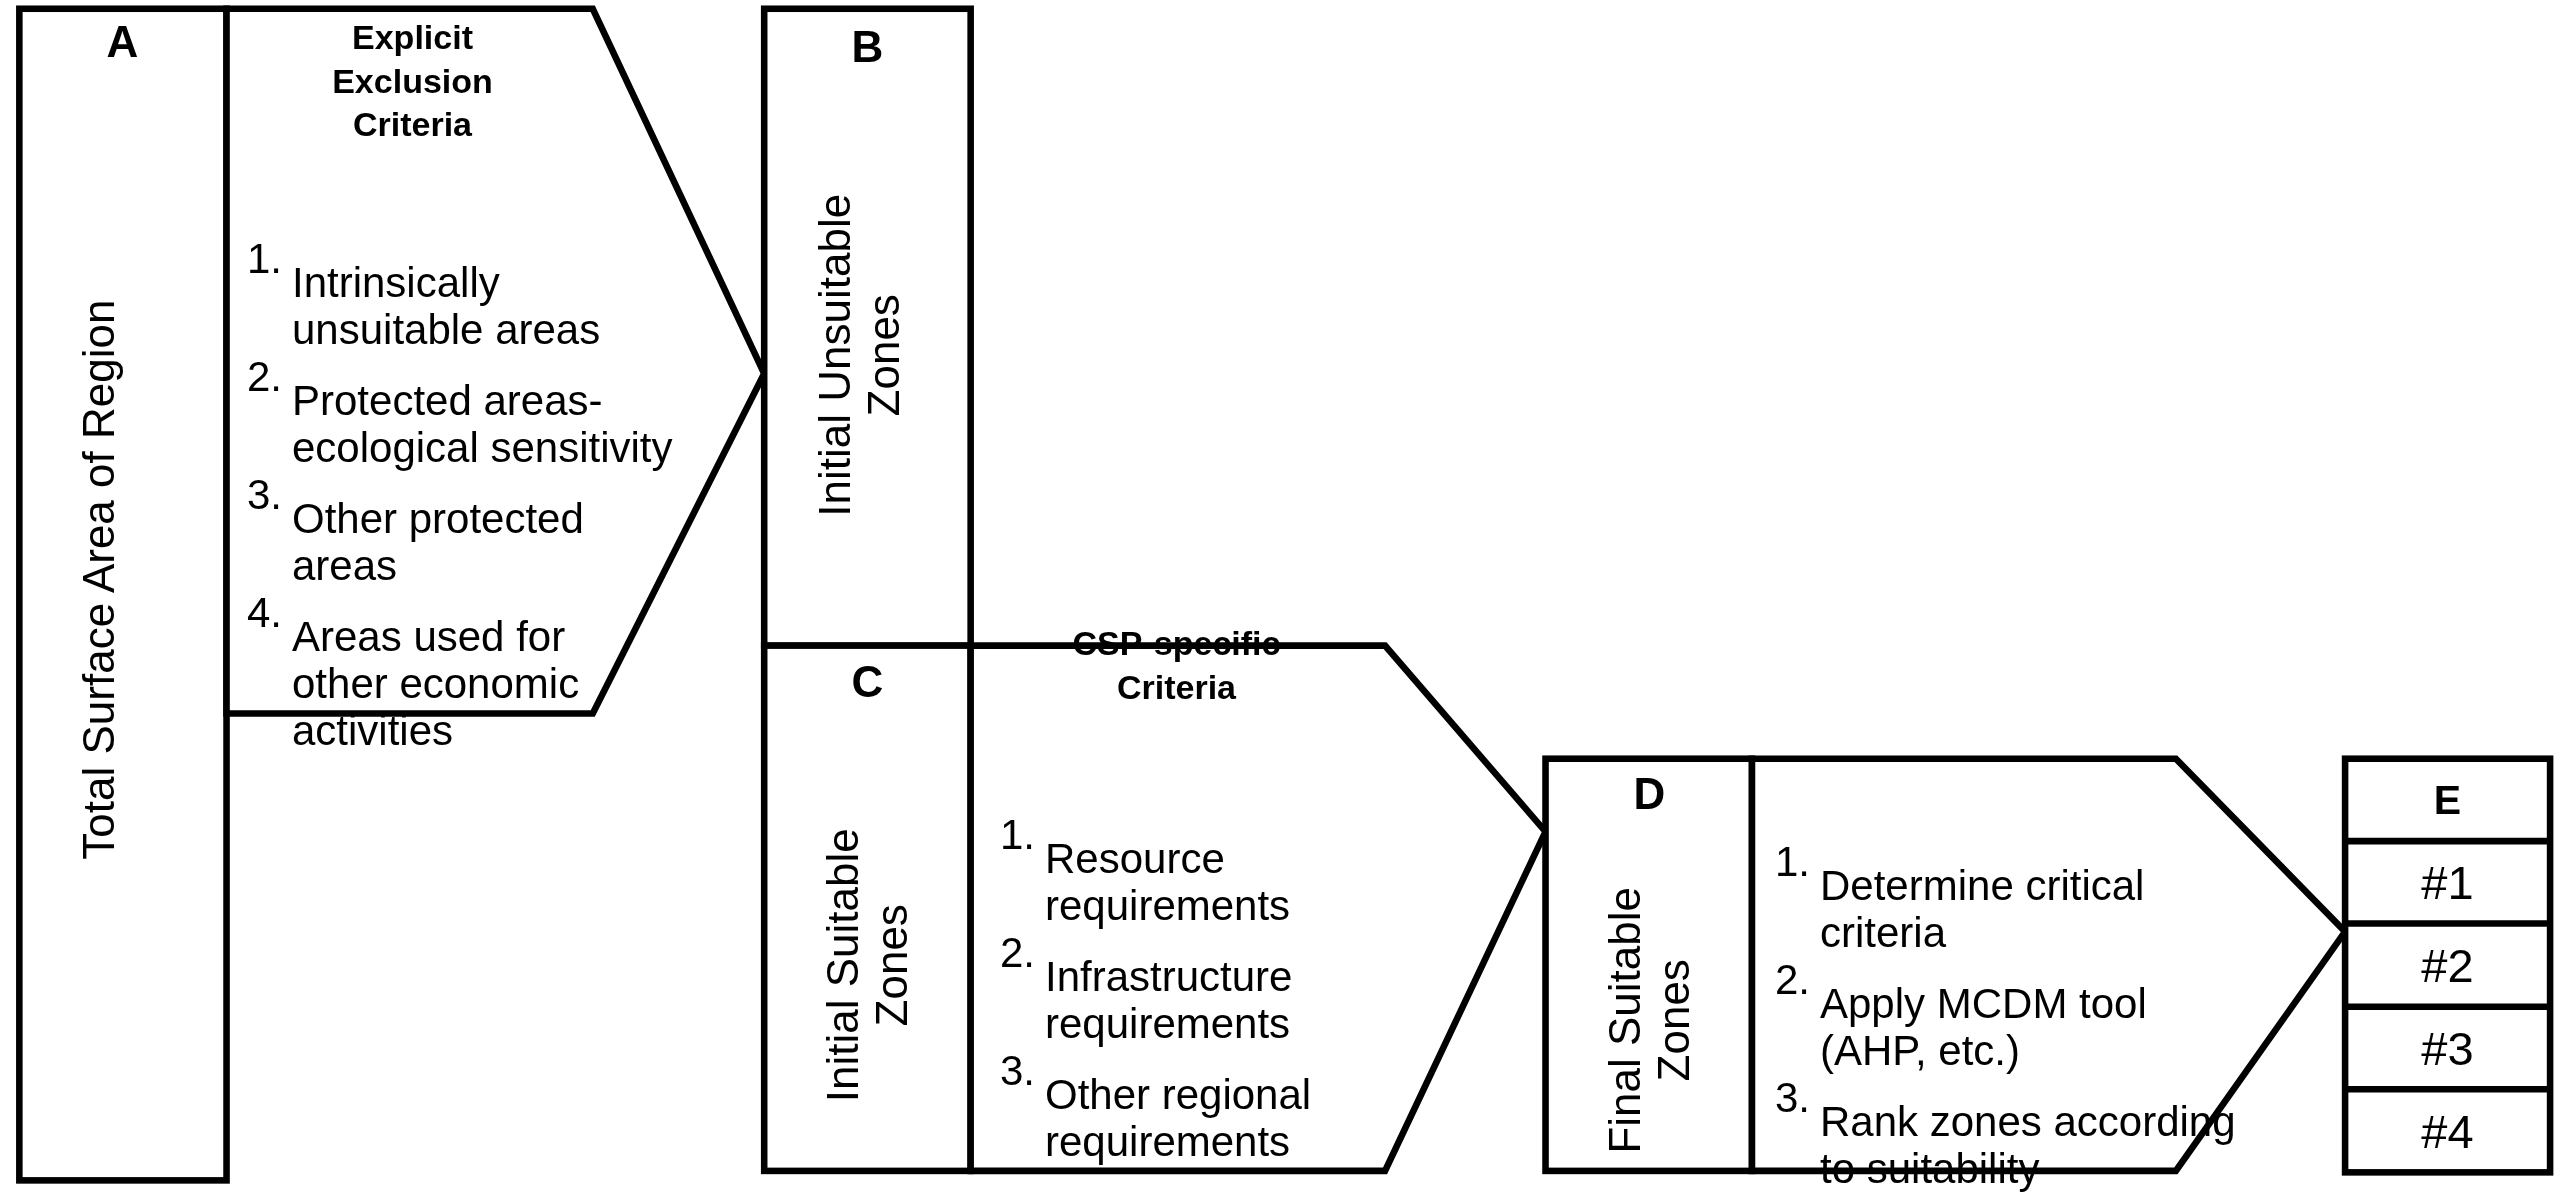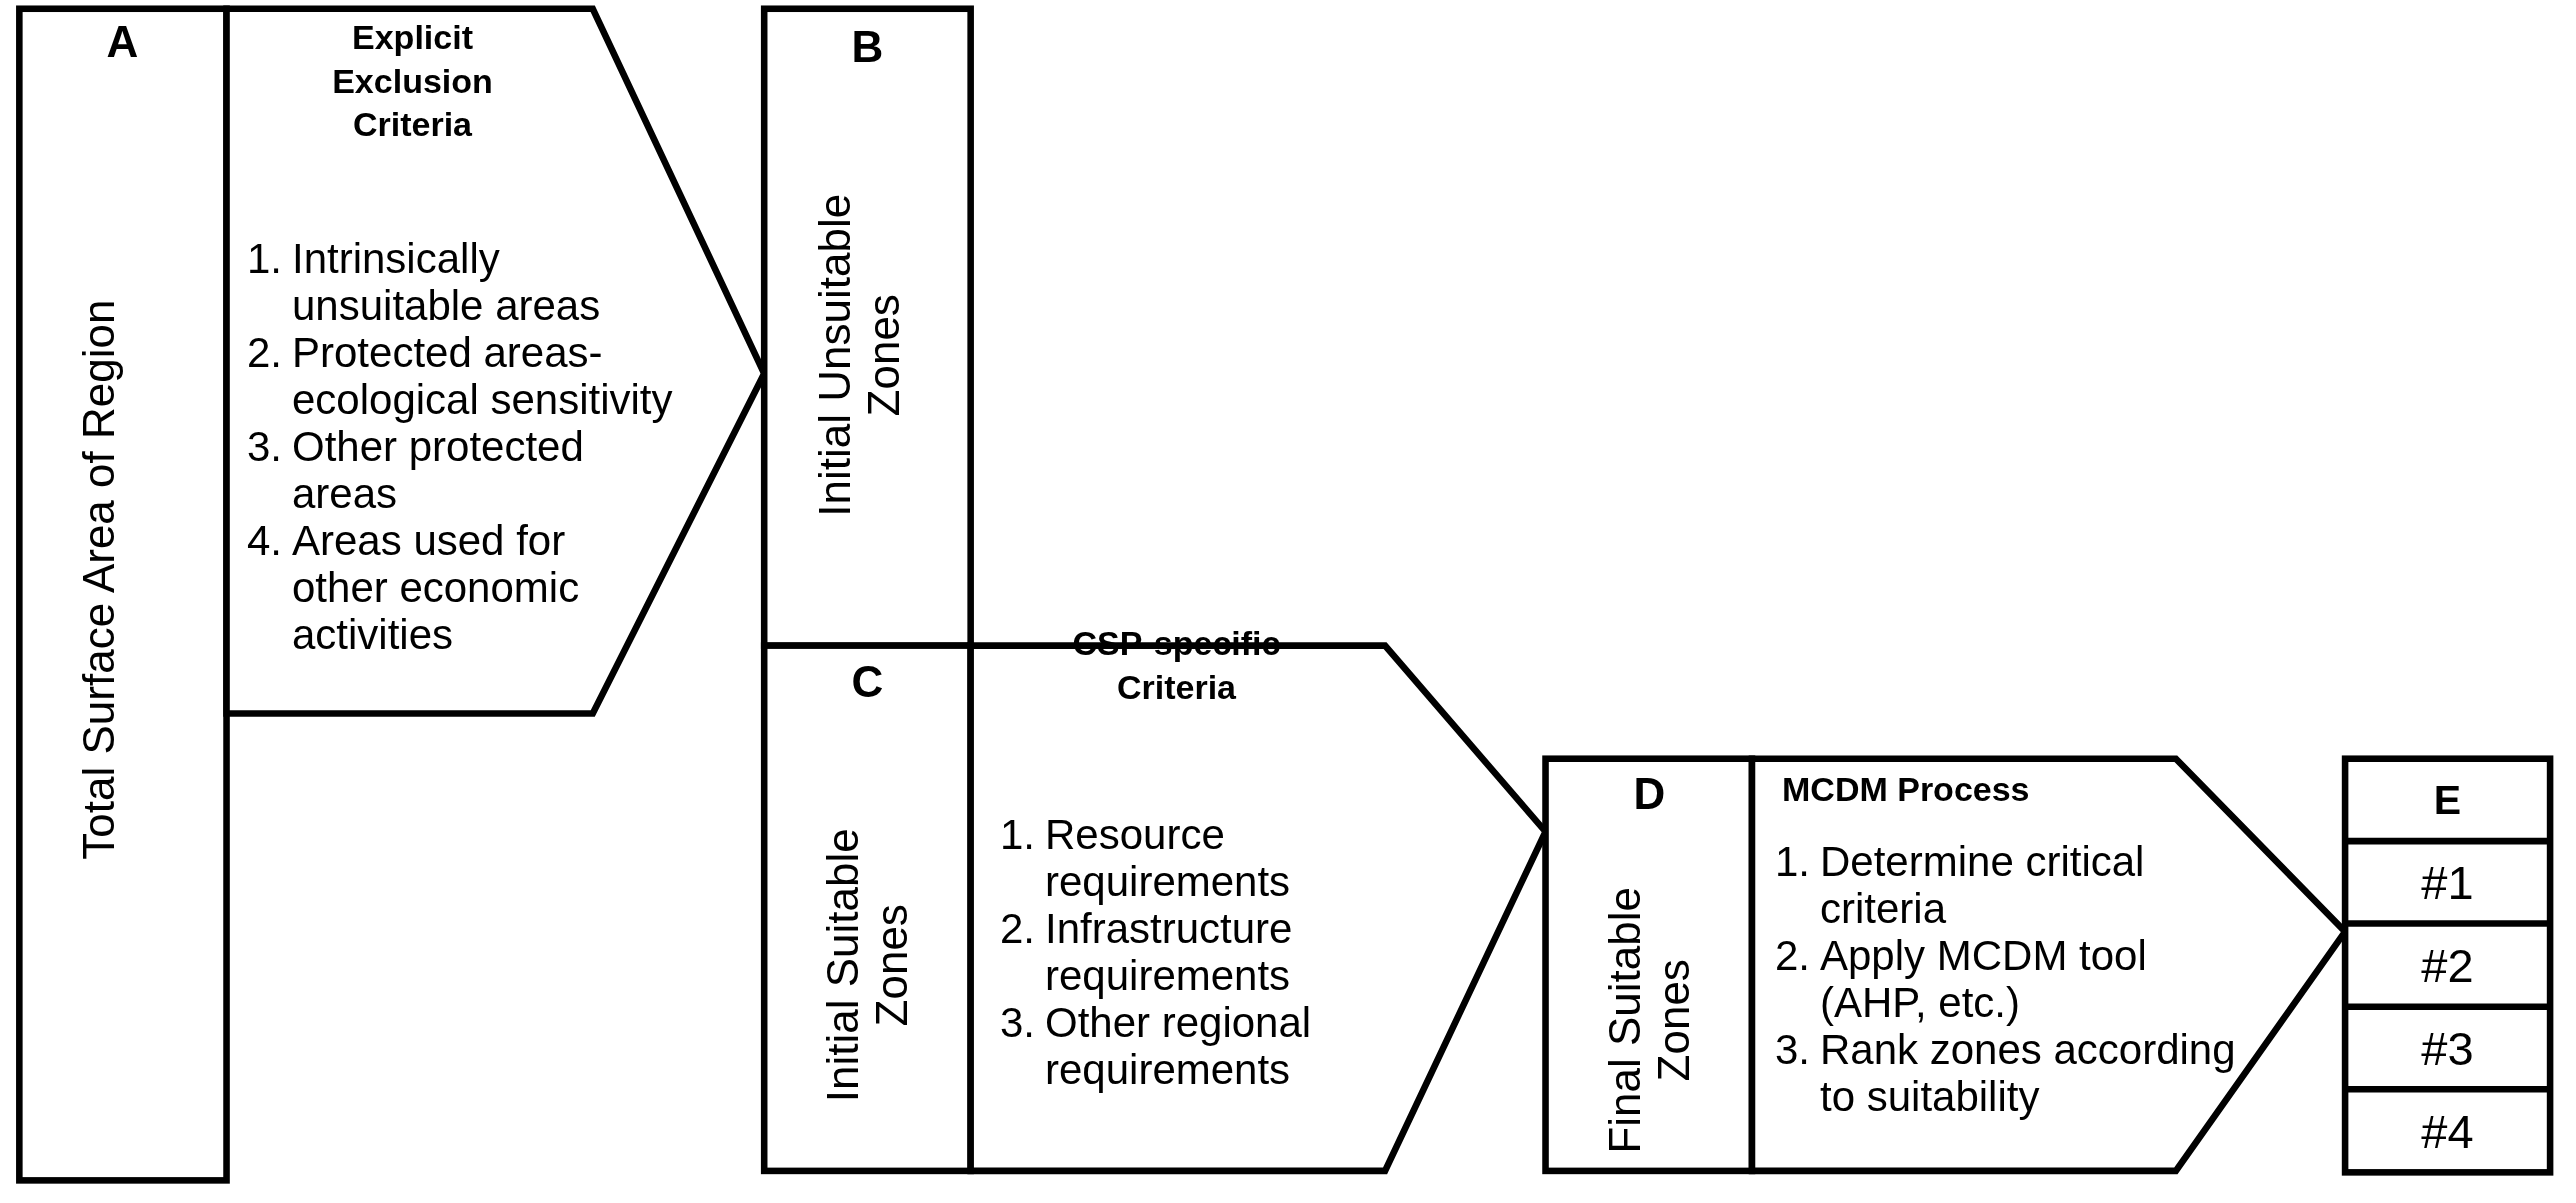--- a/index.html
+++ b/index.html
@@ -73,20 +73,21 @@
   .crit-list li {
     display: flex;
     align-items: flex-start;
   }
   .crit-num {
     flex: 0 0 auto;
     width: 45px;
   }
   .crit-text {
     flex: 1 1 auto;
+    margin-top: 24px;
   }
   .rank-cell {
     font-size: 47px;
     line-height: 1;
     text-align: center;
     display: flex;
     align-items: center;
     justify-content: center;
   }
   .rank-cell.header {
@@ -171,21 +172,20 @@
     <li>
       <span class="crit-num">3.</span>
       <span class="crit-text">Other regional<br>requirements</span>
     </li>
   </ul>
 
   <div class="txt stage-letter" style="left:1546px; top:772px; width:207px;">D</div>
   <div class="txt vert-label rot90" style="left:1481px; top:971px; width:336px;">Final Suitable
 Zones</div>
 
-  <div class="txt panel-title" style="left:1766px; top:768px; width:452px; text-align:left; padding-left:16px;">MCDM Process</div>
 
   <ul class="crit-list" style="position:absolute; left:1775px; top:838px; width:555px;">
     <li>
       <span class="crit-num">1.</span>
       <span class="crit-text">Determine critical<br>criteria</span>
     </li>
     <li>
       <span class="crit-num">2.</span>
       <span class="crit-text">Apply MCDM tool<br>(AHP, etc.)</span>
     </li>

